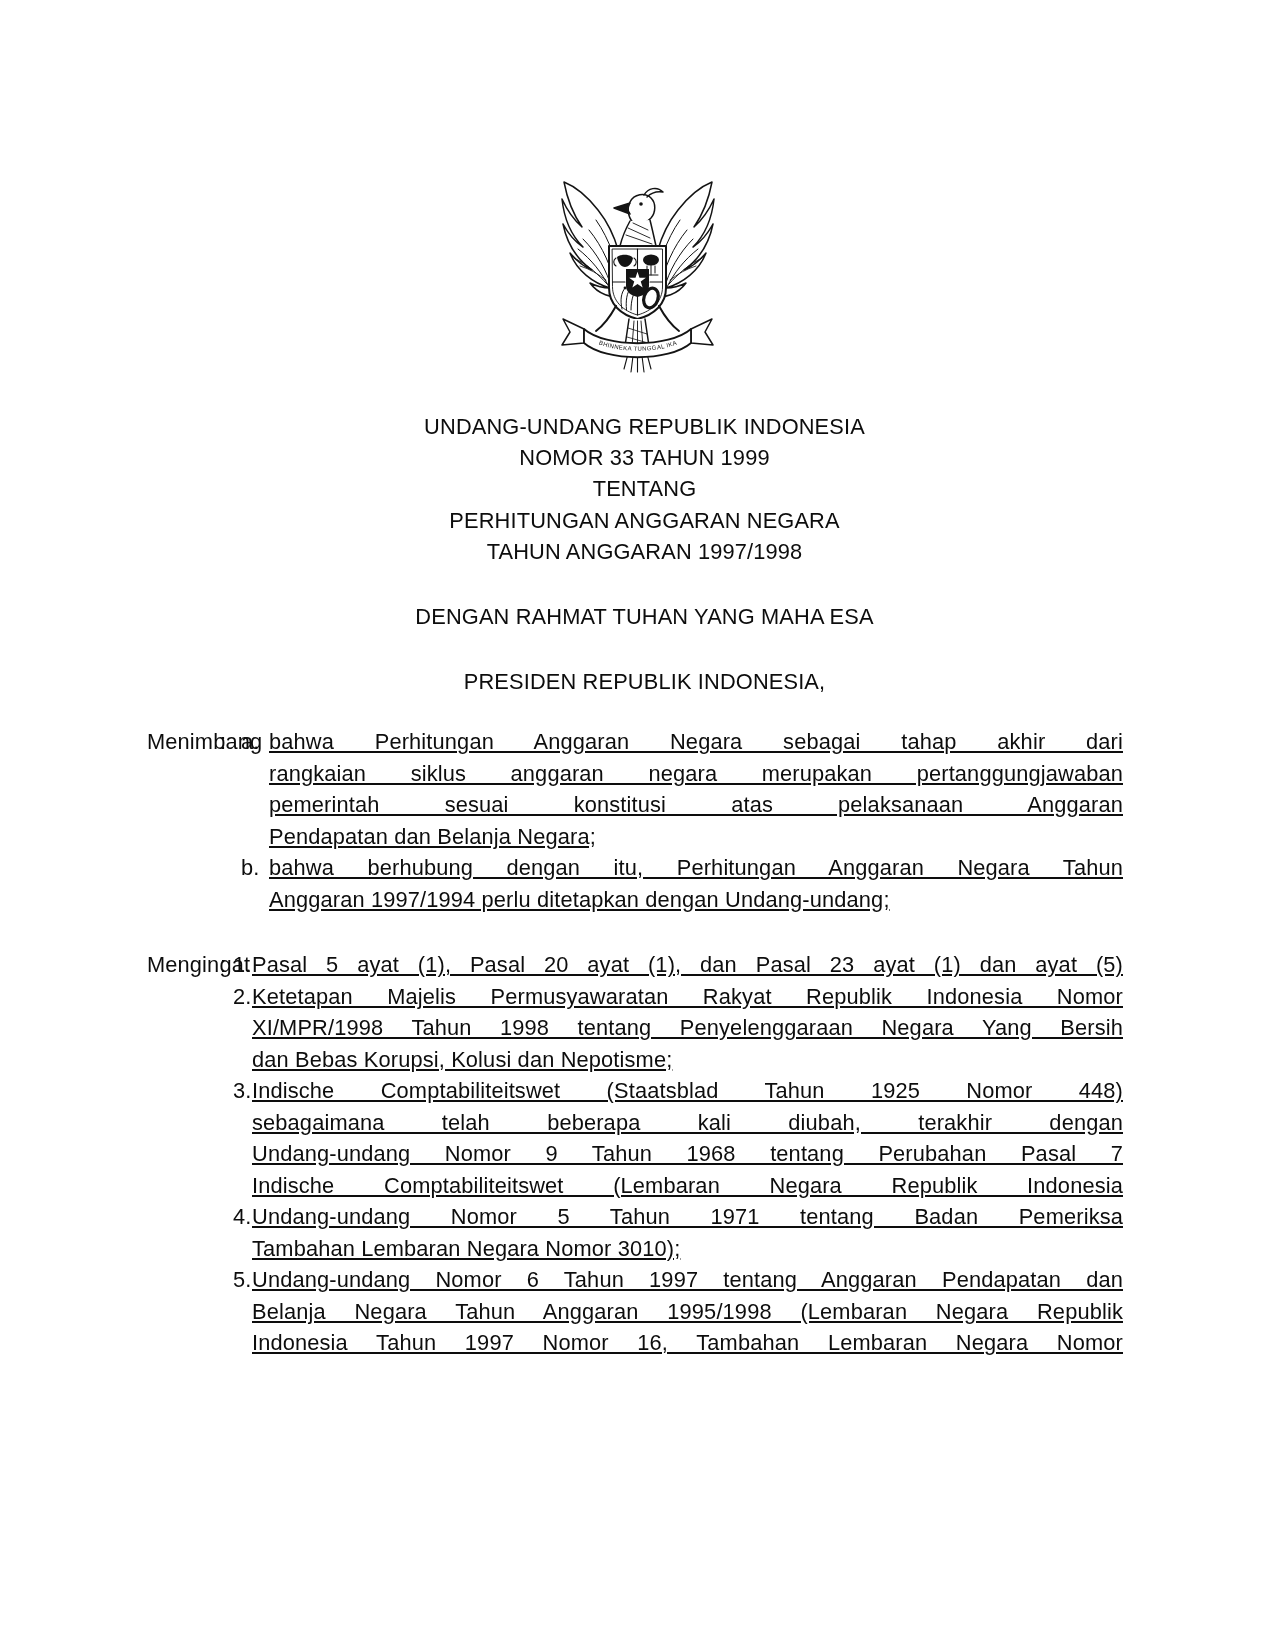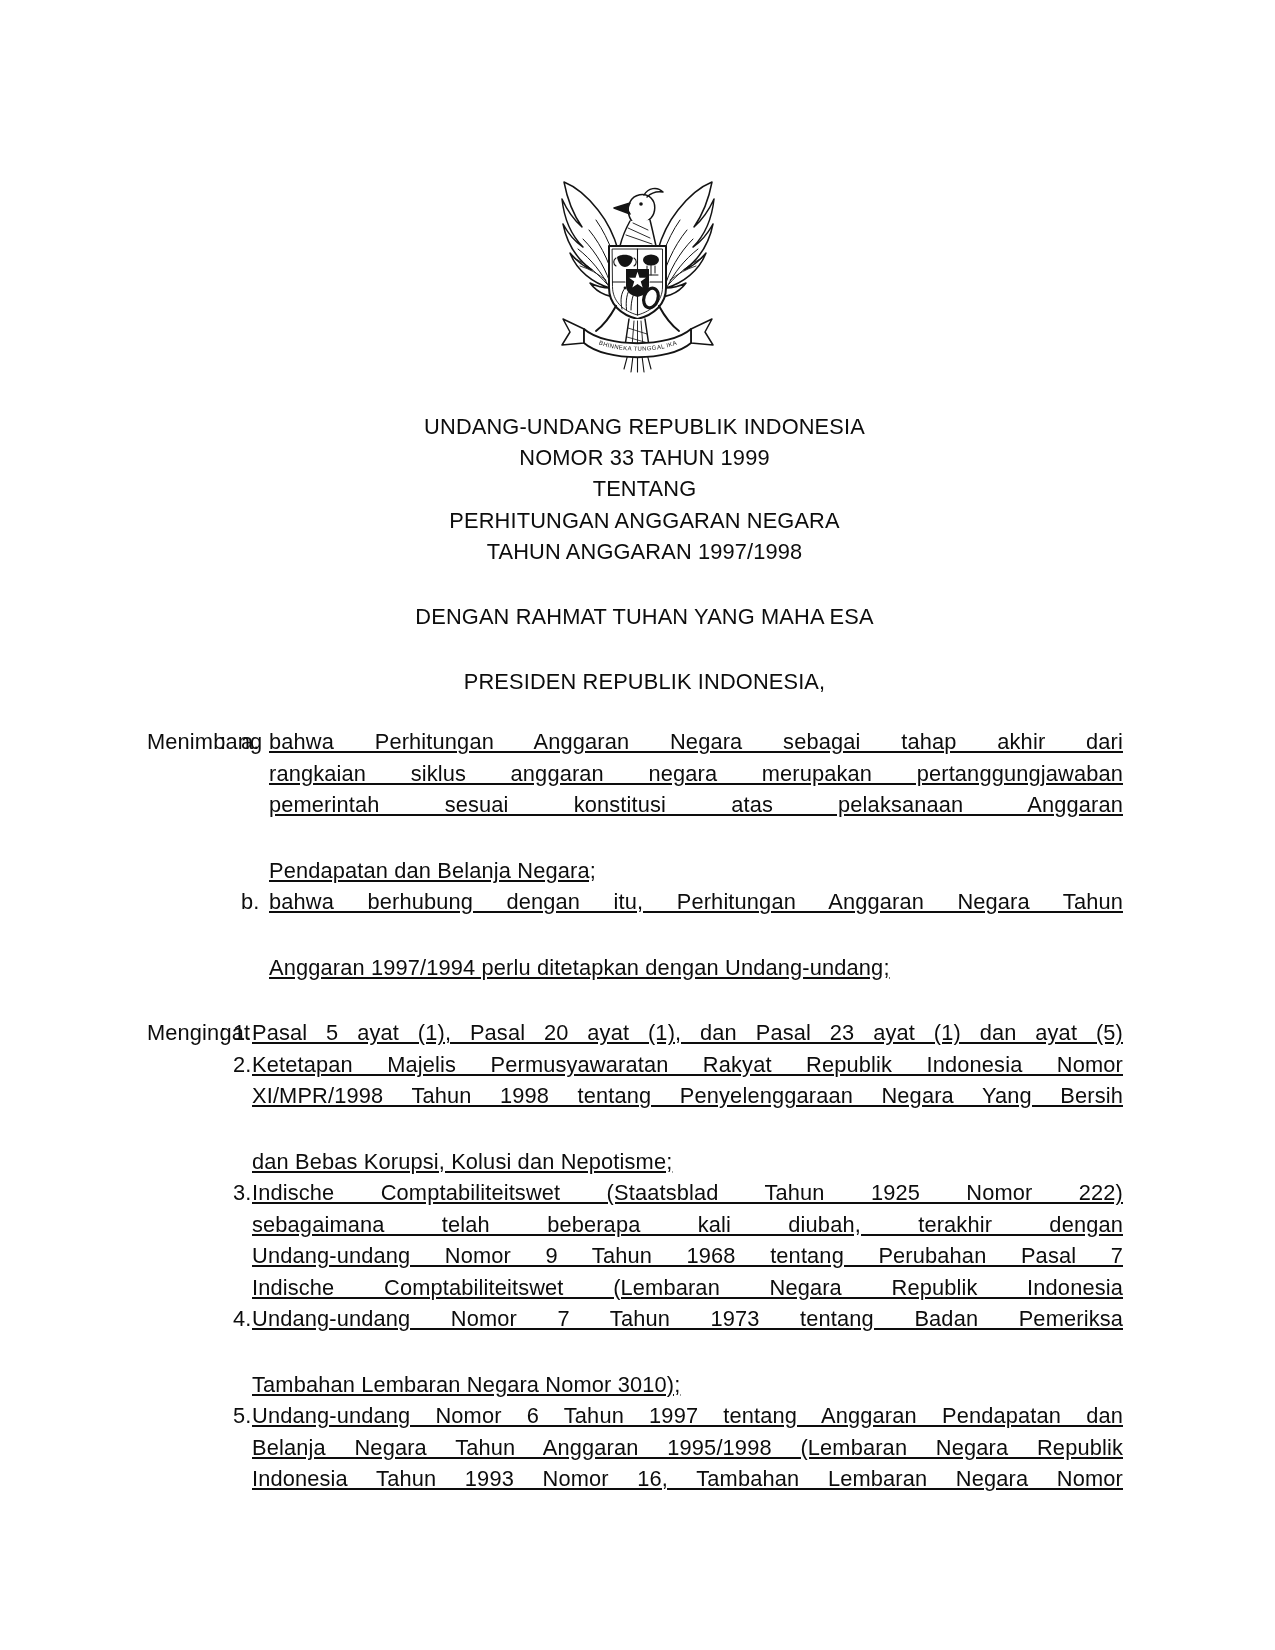--- a/index.html
+++ b/index.html
@@ -50,21 +50,21 @@
   .clause-menimbang .item-marker  { width: 28px; }
   .clause-mengingat .clause-colon { width: 13px; }
   .clause-mengingat .item-marker  { width: 19px; }
   .item { display: flex; align-items: flex-start; }
   .item-marker { flex: none; }
   .item-text { flex: 1; min-width: 0; text-decoration: underline; }
   .text-line {
     text-align: justify;
     text-align-last: justify;
   }
-  .text-line.end { text-align-last: left; margin-top: 34px; }
+  .text-line.end { text-align-last: left; }
 </style>
 </head>
 <body>
 
 <div class="page">
 
   <svg class="emblem" viewBox="0 0 164 197" xmlns="http://www.w3.org/2000/svg">
     <g stroke="#141414" fill="none" stroke-width="1.5" stroke-linecap="round" stroke-linejoin="round">
 
       <g id="rwing">
@@ -188,38 +188,38 @@
             <div class="item-marker">2.</div>
             <div class="item-text">
               <div class="text-line">Ketetapan Majelis Permusyawaratan Rakyat Republik Indonesia Nomor</div>
               <div class="text-line">XI/MPR/1998 Tahun 1998 tentang Penyelenggaraan Negara Yang Bersih</div>
               <div class="text-line end">dan Bebas Korupsi, Kolusi dan Nepotisme;</div>
             </div>
           </div>
           <div class="item">
             <div class="item-marker">3.</div>
             <div class="item-text">
-              <div class="text-line">Indische Comptabiliteitswet (Staatsblad Tahun 1925 Nomor 222)</div>
+              <div class="text-line">Indische Comptabiliteitswet (Staatsblad Tahun 1925 Nomor 448)</div>
               <div class="text-line">sebagaimana telah beberapa kali diubah, terakhir dengan</div>
               <div class="text-line">Undang-undang Nomor 9 Tahun 1968 tentang Perubahan Pasal 7</div>
               <div class="text-line">Indische Comptabiliteitswet (Lembaran Negara Republik Indonesia</div>
             </div>
           </div>
           <div class="item">
             <div class="item-marker">4.</div>
             <div class="item-text">
-              <div class="text-line">Undang-undang Nomor 7 Tahun 1973 tentang Badan Pemeriksa</div>
+              <div class="text-line">Undang-undang Nomor 5 Tahun 1971 tentang Badan Pemeriksa</div>
               <div class="text-line end">Tambahan Lembaran Negara Nomor 3010);</div>
             </div>
           </div>
           <div class="item">
             <div class="item-marker">5.</div>
             <div class="item-text">
               <div class="text-line">Undang-undang Nomor 6 Tahun 1997 tentang Anggaran Pendapatan dan</div>
               <div class="text-line">Belanja Negara Tahun Anggaran 1995/1998 (Lembaran Negara Republik</div>
-              <div class="text-line">Indonesia Tahun 1993 Nomor 16, Tambahan Lembaran Negara Nomor</div>
+              <div class="text-line">Indonesia Tahun 1997 Nomor 16, Tambahan Lembaran Negara Nomor</div>
             </div>
           </div>
         </div>
       </div>
     </div>
 
 </div>
 
 </body></html>

